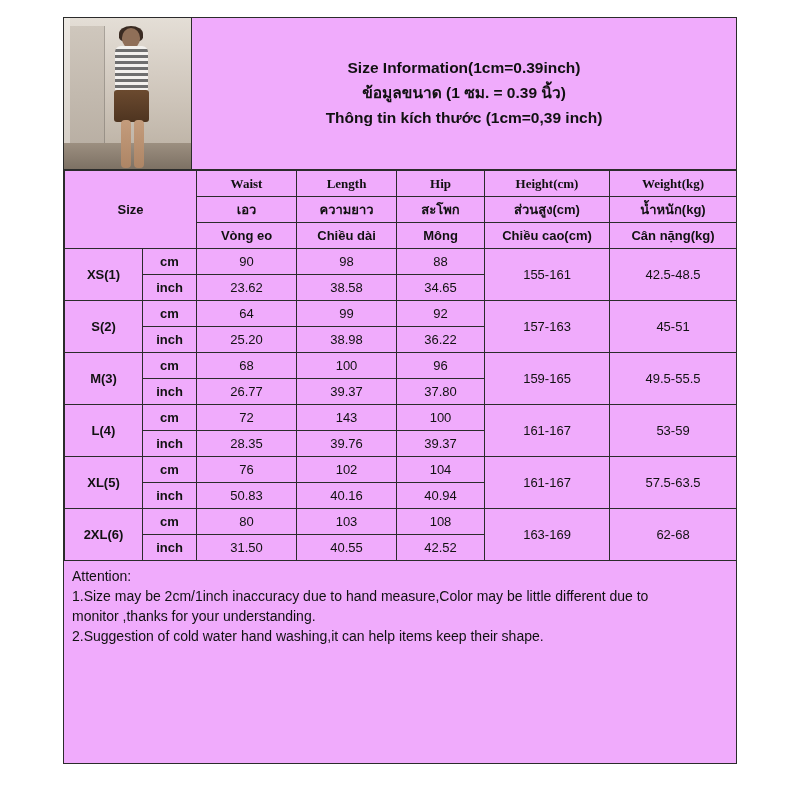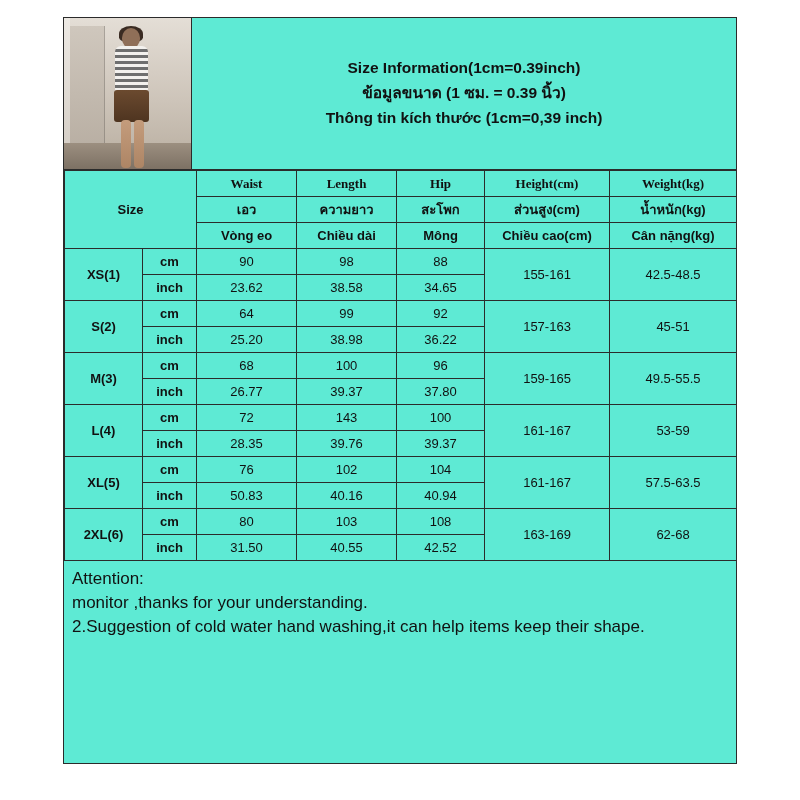--- a/index.html
+++ b/index.html
@@ -20,21 +20,21 @@
     height: 800px;
     background: #ffffff;
     box-sizing: border-box;
   }
   .card {
     position: absolute;
     left: 63px;
     top: 17px;
     width: 674px;
     height: 747px;
-    background: #5eead4;
+    background: #f0abfc;
     border: 1px solid #2b2b2b;
     box-sizing: border-box;
     display: flex;
     flex-direction: column;
   }
 
   
   .header {
     display: flex;
     flex-direction: row;
@@ -166,21 +166,21 @@
     font-size: 12.5px;
   }
   .val-cell { font-size: 13px; }
 
   
   .attention {
     flex: 1;
     border-top: 0;
     padding: 6px 8px 4px 8px;
     box-sizing: border-box;
-    font-size: 17px;
+    font-size: 14px;
     line-height: 1.42;
     color: #111;
   }
   .attention p { margin: 0; }
 </style>
 </head>
 <body>
 
 <div class="sheet">
   <div class="card">
@@ -336,18 +336,19 @@
           <td class="unit-cell">inch</td>
           <td class="val-cell">31.50</td>
           <td class="val-cell">40.55</td>
           <td class="val-cell">42.52</td>
         </tr>
       </tbody>
     </table>
 
     <div class="attention">
       <p>Attention:</p>
+      <p>1.Size may be 2cm/1inch inaccuracy due to hand measure,Color may be little different due to</p>
       <p>monitor ,thanks for your understanding.</p>
       <p>2.Suggestion of cold water hand washing,it can help items keep their shape.</p>
     </div>
 
   </div>
 </div>
 
 </body></html>

